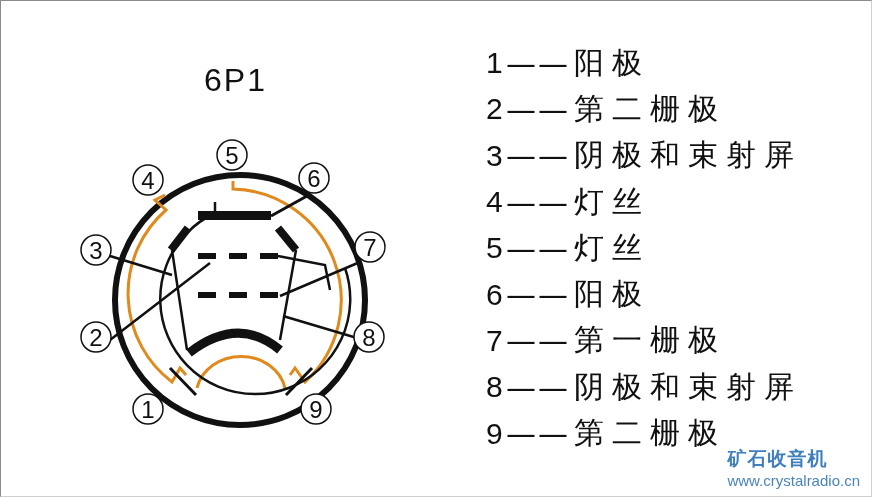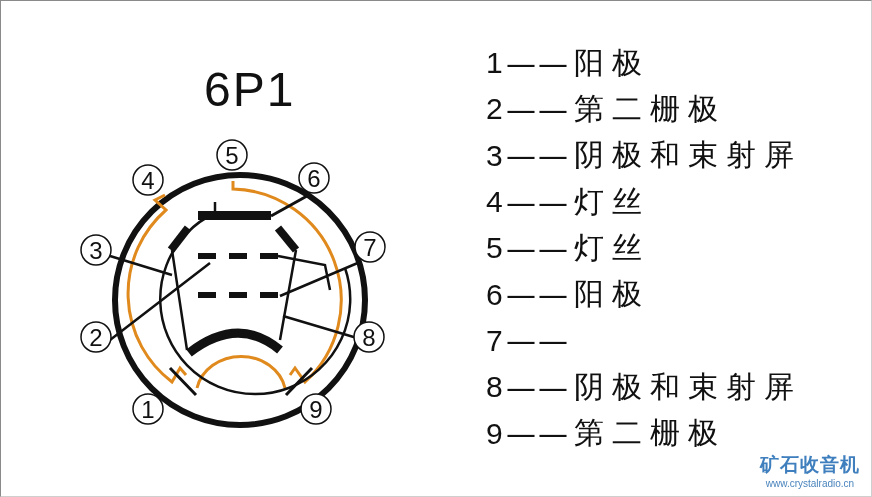--- a/index.html
+++ b/index.html
@@ -1,30 +1,30 @@
 <!DOCTYPE html>
 <html><head>
 <meta charset="utf-8">
 <style>
   html, body { margin:0; padding:0; background:#ffffff; }
   body { width:872px; height:497px; position:relative; overflow:hidden;
          font-family:"DejaVu Sans", "Liberation Sans", sans-serif; }
   .frame { position:absolute; left:0; top:0; width:870px; height:495px;
            border:1px solid #8a8a8a; border-right-color:#cfcfcf; border-bottom-color:#cfcfcf; }
-  .title { position:absolute; left:204px; top:62px; font-size:48px; color:#111;
+  .title { position:absolute; left:204px; top:62px; font-size:32px; color:#111;
            font-family:"Liberation Sans", sans-serif; letter-spacing:2px; }
   svg.diagram { position:absolute; left:0; top:0; }
   .pinlist { position:absolute; left:486px; top:40px; }
   .pinrow { height:46.3px; display:flex; align-items:center; font-size:30px; color:#111; white-space:nowrap; }
   .pinrow .num { font-family:"Liberation Sans", sans-serif; width:20px; }
   .pinrow .dash { font-family:"DejaVu Sans", sans-serif; letter-spacing:2px; margin-right:4px; }
   .pinrow .desc { letter-spacing:8px; font-family:Liberation Mono, monospace; }
-  .wm { position:absolute; right:12px; bottom:8px; text-align:center; color:#3f7fbe;margin-top:13px; }
+  .wm { position:absolute; right:12px; bottom:8px; text-align:left; color:#3f7fbe;margin-top:13px; }
   .wm .cn { font-size:19px; font-weight:bold; letter-spacing:1px; }
-  .wm .url { font-size:10px; font-family:"Liberation Sans", sans-serif; color:#4a84bd; }
+  .wm .url { font-size:15px; font-family:"Liberation Sans", sans-serif; color:#4a84bd; }
 </style>
 </head>
 <body>
 
 <div class="frame"></div>
 
 <div class="title">6P1</div>
 
 <svg class="diagram" width="872" height="497">
 
@@ -126,20 +126,21 @@
       <span class="desc">灯丝</span>
     </div>
   <div class="pinrow">
       <span class="num">6</span>
       <span class="dash">——</span>
       <span class="desc">阳极</span>
     </div>
   <div class="pinrow">
       <span class="num">7</span>
       <span class="dash">——</span>
+      <span class="desc">第一栅极</span>
     </div>
   <div class="pinrow">
       <span class="num">8</span>
       <span class="dash">——</span>
       <span class="desc">阴极和束射屏</span>
     </div>
   <div class="pinrow">
       <span class="num">9</span>
       <span class="dash">——</span>
       <span class="desc">第二栅极</span>

